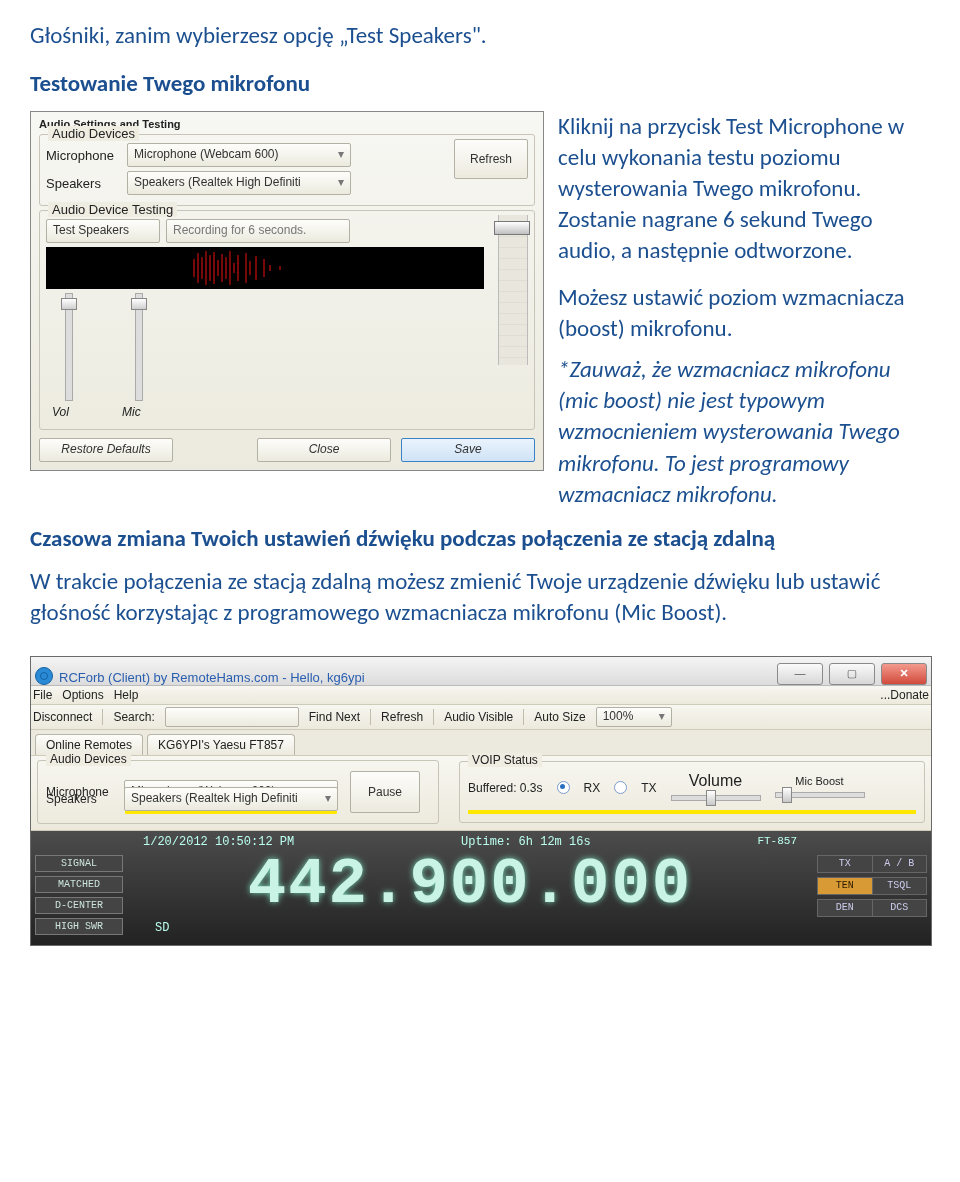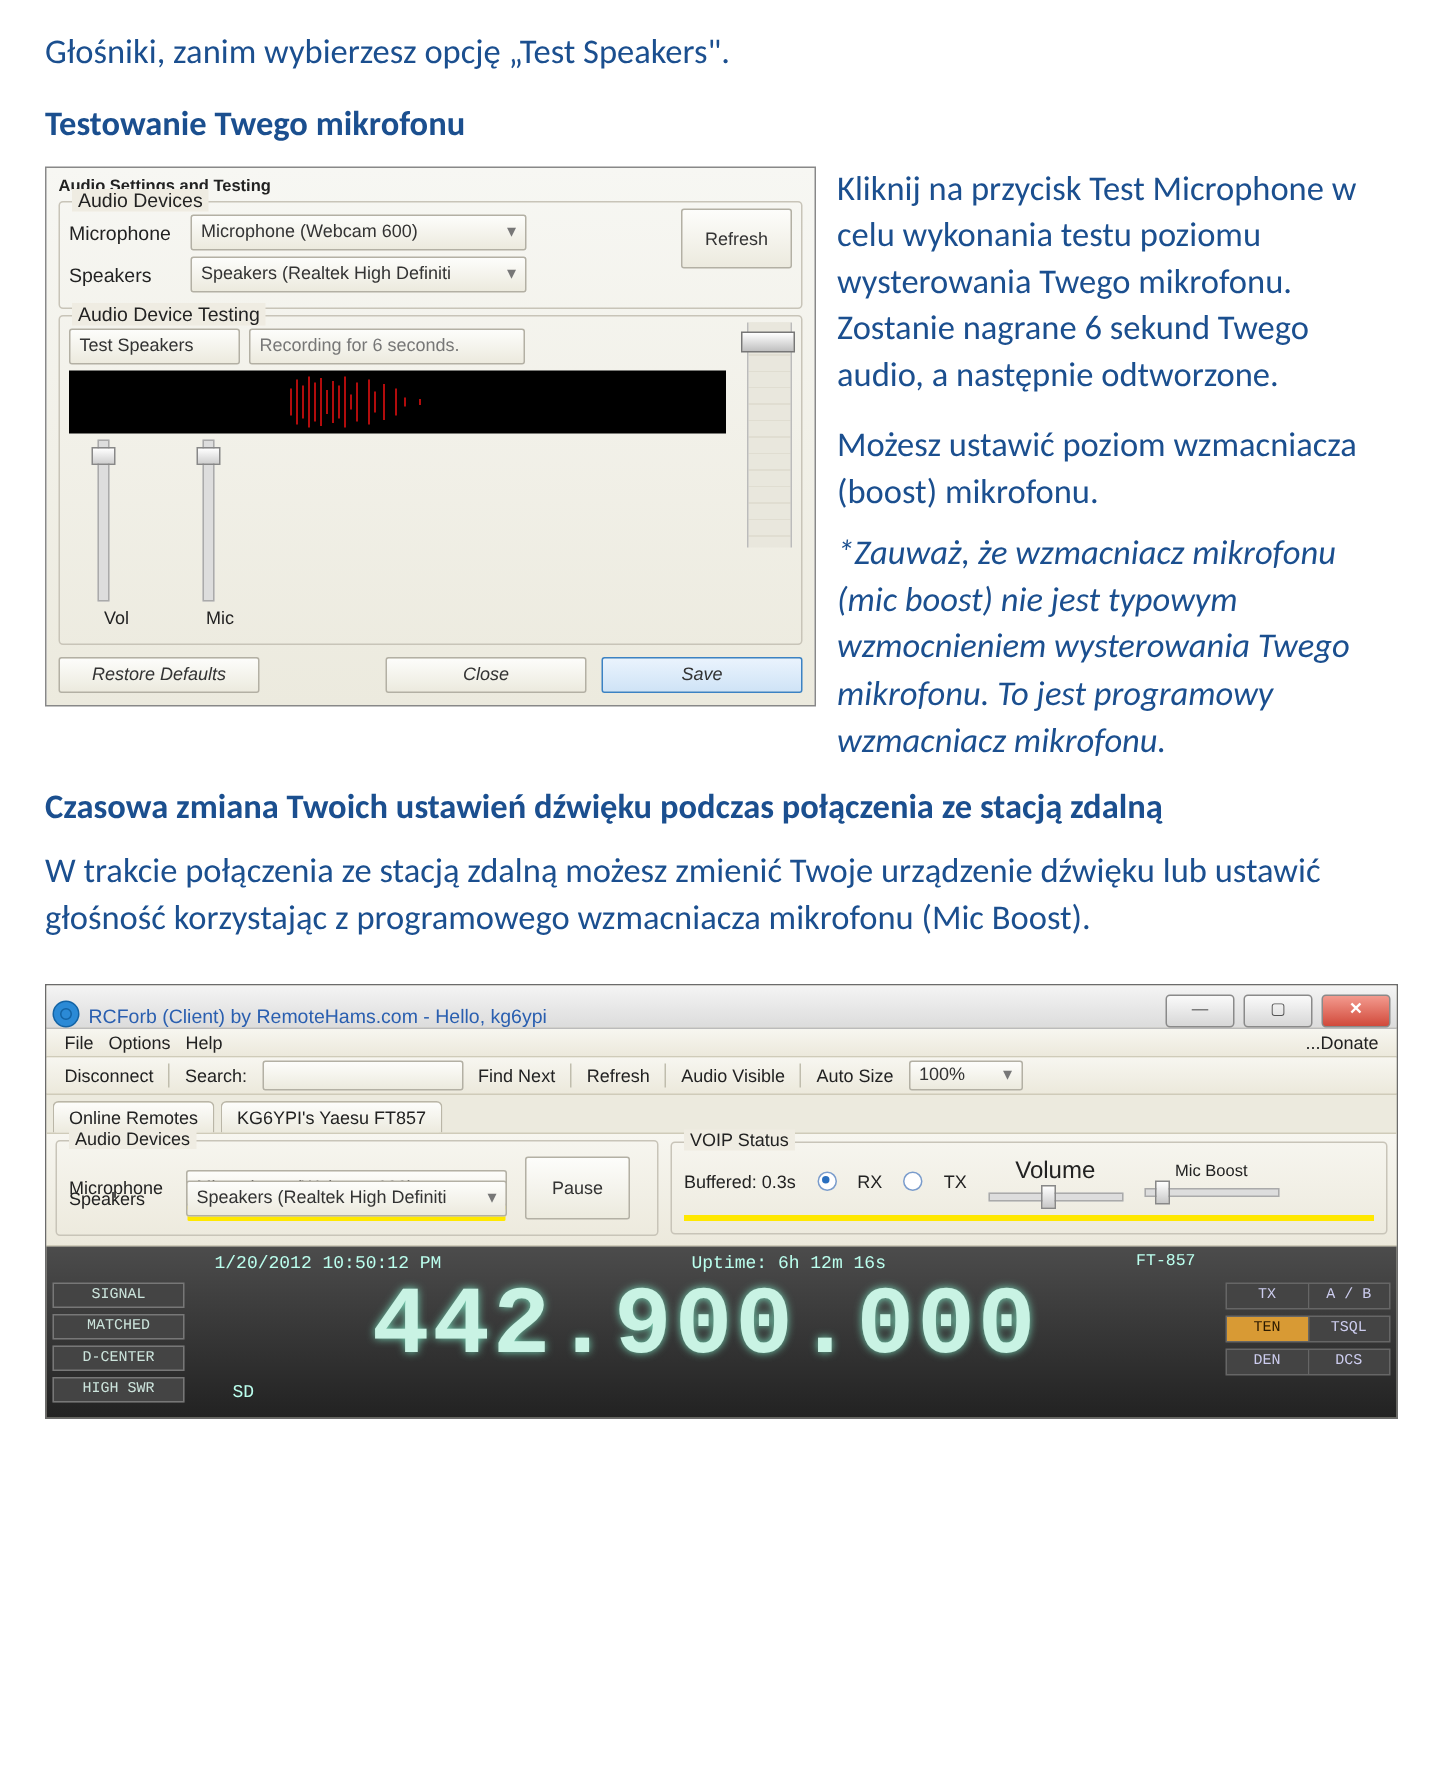--- a/index.html
+++ b/index.html
@@ -23,54 +23,54 @@
     border-radius:2px; height:22px; line-height:20px; padding:0 6px; font-size:12px; color:#333;
     font-family:Tahoma,Arial,sans-serif; }
   .win-select { width:210px; position:relative; }
   .sel-arrow { float:right; color:#777; }
   .win-btn { text-align:center; cursor:default; }
   .win-btn.w { width:120px; }
   .win-btn.save { border:1px solid #3b82c4; background:linear-gradient(#eaf3fd,#cfe3f6); }
   .waveform { background:#000; height:42px; margin:2px 0 4px; display:flex; align-items:center; justify-content:center; }
   .wave-svg { width:150px; height:38px; }
   .sliders { display:flex; gap:36px; margin:4px 0 4px 6px; align-items:flex-end; }
-  .slider-col { width:34px; text-align:right; font-size:12px; }
+  .slider-col { width:34px; text-align:left; font-size:12px;font-style:italic; }
   .vtrack { width:6px; height:106px; margin:0 auto 4px; background:#ddd; border:1px solid #aaa; position:relative; }
   .vthumb { width:14px; height:10px; background:linear-gradient(#fff,#cfcfcf); border:1px solid #888; position:absolute; left:-5px; top:4px; }
   .big-slider { width:28px; height:150px; border-left:1px solid #bbb; border-right:1px solid #bbb;
     margin-left:8px; position:relative; background:repeating-linear-gradient(#e9e7dd,#e9e7dd 10px,#e0ddd1 10px,#e0ddd1 11px); }
   .big-thumb { width:34px; height:12px; background:linear-gradient(#fff,#c0c0c0); border:1px solid #777; position:absolute; left:-5px; top:6px; }
   .testing-row { display:flex; gap:6px; align-items:flex-start; }
   .btnrow { display:flex; gap:10px; padding:4px 6px 6px;font-style:italic; }
 
   
   .app-window { margin-top:28px; border:1px solid #6b6b6b; background:#ece9d8; font-family:Tahoma,Arial,sans-serif;
     color:#222; font-size:12px; width:900px; }
   .titlebar { display:flex; align-items:flex-end; background:linear-gradient(#f4f4f4,#dcdcdc); border-bottom:1px solid #bbb;
     height:28px; padding:0 4px; gap:6px; }
   .globe { width:16px; height:16px; background:#2b8ad6; border-radius:50%; border:1px solid #1363a4; position:relative; }
   .globe::after { content:""; position:absolute; width:6px; height:6px; border:1px solid #1363a4; border-radius:50%; left:4px; top:4px; }
   .title-text { color:#2a5fb0; flex:1; font-size:13px; }
   .winbtn { width:44px; height:20px; border:1px solid #8a8a8a; border-radius:3px;
     background:linear-gradient(#fafafa,#d7d7d7); text-align:center; line-height:18px; font-size:11px; color:#555; }
   .winbtn.close { background:linear-gradient(#f39a8e,#d14a3b); color:#fff; font-weight:bold; }
 
-  .menubar, .toolbar, .tabbar, .audio-area { border-bottom:1px solid #cfcbb9; padding:2px 12px; display:flex; align-items:center; gap:10px;
+  .menubar, .toolbar, .tabbar, .audio-area { border-bottom:1px solid #cfcbb9; padding:2px 2px; display:flex; align-items:center; gap:10px;
     background:linear-gradient(#f7f6f0,#ece9dc); }
   .menubar span, .menubar a { color:#222; }
   .donate { margin-left:auto; color:#1b4f8f; }
   .toolbar .win-input.small { height:18px; width:120px; }
   .toolbar .sep { width:1px; height:16px; background:#c0bdad; }
   .tabbar { gap:4px; padding:4px 4px 0; background:#eceade; }
   .tab { border:1px solid #bab6a7; border-bottom:none; border-radius:4px 4px 0 0;
     background:linear-gradient(#fdfdfb,#eceade); padding:3px 10px; font-size:12px; }
 
   .audio-area { display:flex; gap:0; padding:4px 6px 6px; background:linear-gradient(#f7f6f0,#ece9dc); }
   .aud-left { border:1px solid #c8c4b8; border-radius:3px; padding:6px 8px 8px; position:relative; width:384px; }
-  .aud-right { border:1px solid #c8c4b8; border-radius:3px; padding:6px 8px 8px; position:relative; flex:1; margin-left:8px; }
+  .aud-right { border:1px solid #c8c4b8; border-radius:3px; padding:6px 8px 8px; position:relative; flex:1; margin-left:20px; }
   .grp-label { position:absolute; top:-9px; left:8px; background:#efece2; padding:0 4px; font-size:12px; }
   .yellow-under { box-shadow:0 4px 0 -1px #ffe800; }
   .radio { width:11px; height:11px; border:1px solid #7a9ccc; border-radius:50%; display:inline-block; background:#fff; position:relative; }
   .radio.on::after { content:""; position:absolute; width:5px; height:5px; background:#2a6fbf; border-radius:50%; left:2px; top:2px; }
   .hslider { height:4px; width:88px; background:#ddd; border:1px solid #aaa; position:relative; display:inline-block; }
   .hthumb { width:8px; height:14px; background:linear-gradient(#fff,#c8c8c8); border:1px solid #888; position:absolute; top:-6px; left:34px; }
 
   .radio-face { background:linear-gradient(#4c4c4c,#3b3b3b 40%,#222); color:#cfe; padding:4px 4px 10px;
     font-family:"Courier New",monospace; display:flex; gap:6px; align-items:stretch; }
   .rf-left { width:88px; display:flex; flex-direction:column; gap:4px; padding-top:20px; }

